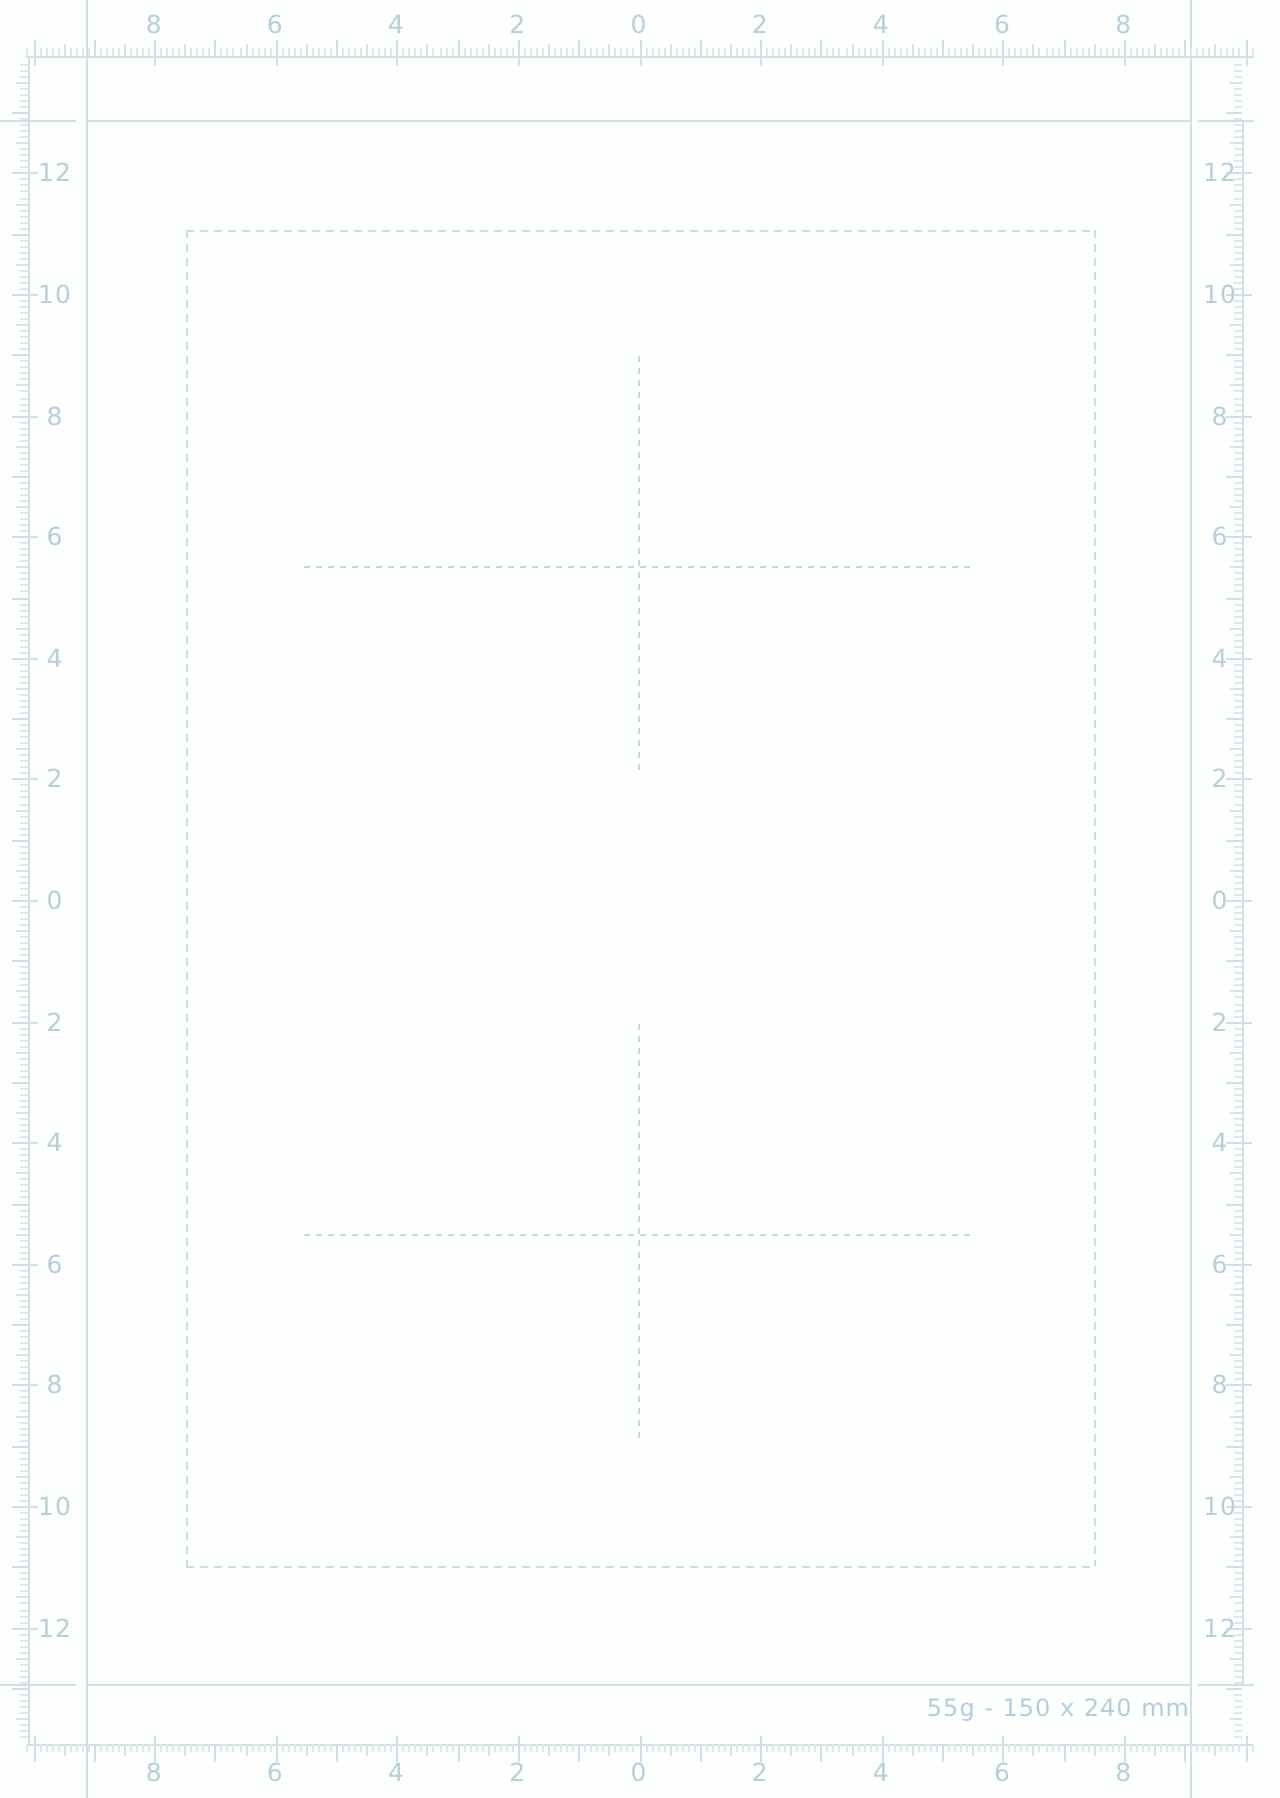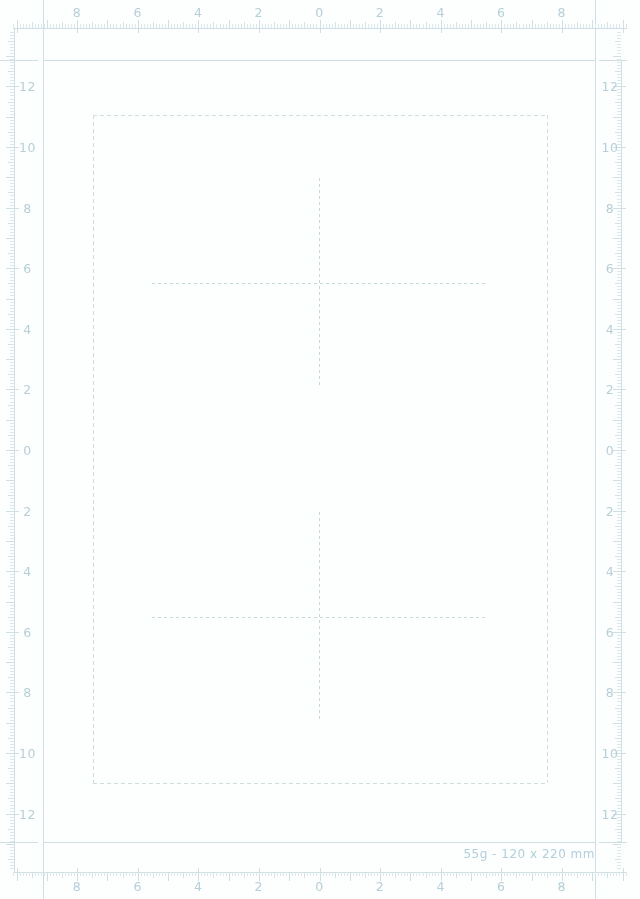--- a/index.html
+++ b/index.html
@@ -1062,14 +1062,14 @@
       <span class="rlabel" style="left: 610px; top: 389.4px; color: rgb(183, 207, 216);">2</span>
       <span class="rlabel" style="left: 610px; top: 450px; color: rgb(183, 207, 216);">0</span>
       <span class="rlabel" style="left: 610px; top: 510.6px; color: rgb(183, 207, 216);">2</span>
       <span class="rlabel" style="left: 610px; top: 571.2px; color: rgb(183, 207, 216);">4</span>
       <span class="rlabel" style="left: 610px; top: 631.8px; color: rgb(183, 207, 216);">6</span>
       <span class="rlabel" style="left: 610px; top: 692.4px; color: rgb(183, 207, 216);">8</span>
       <span class="rlabel" style="left: 610px; top: 753px; color: rgb(183, 207, 216);">10</span>
       <span class="rlabel" style="left: 610px; top: 813.6px; color: rgb(183, 207, 216);">12</span>
     </div>
 
-  <div id="caption" style="color: rgb(179, 206, 219);">55g - 120 x 220 mm</div>
+  <div id="caption" style="color: rgb(179, 206, 219);">55g - 150 x 240 mm</div>
 </div>
 
 </body></html>

